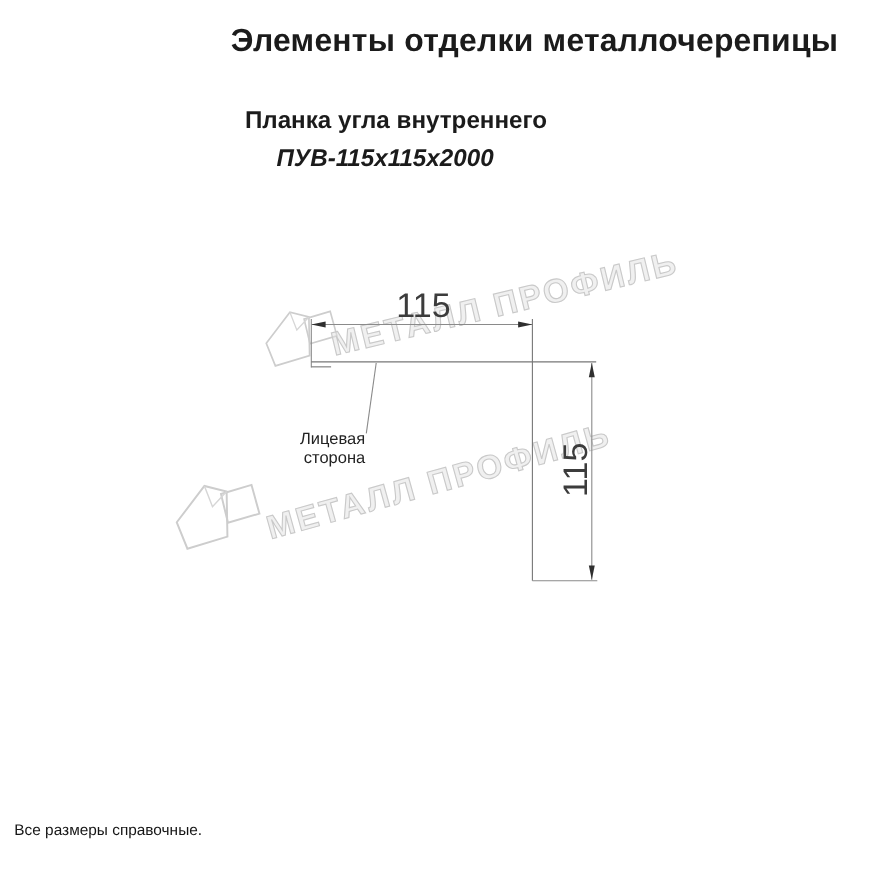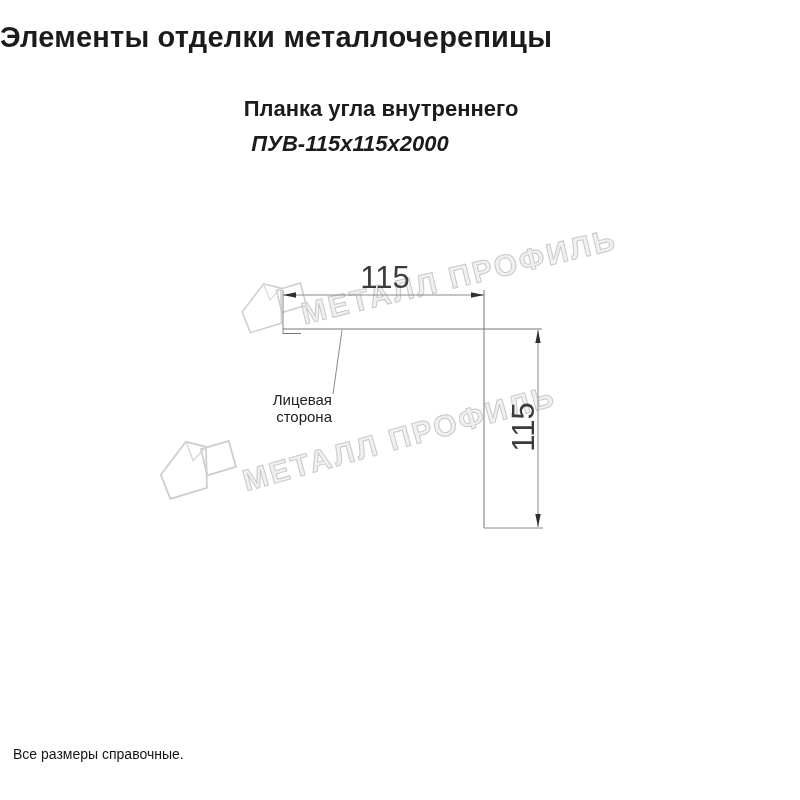--- a/index.html
+++ b/index.html
@@ -2,27 +2,27 @@
 <html><head>
 <meta charset="utf-8">
 <style>
   html,body{margin:0;padding:0;background:#ffffff;}
   .page{
     position:relative;width:800px;height:800px;background:#ffffff;overflow:hidden;
     font-family:"Liberation Sans", sans-serif;color:#1b1b1b;
   }
   .abs{position:absolute;}
   .page-title{
-    top:21px;left:0;width:762px;text-align:left;
+    top:21px;left:0;width:762px;text-align:right;
     font-size:29px;font-weight:bold;letter-spacing:0.2px;color:#1b1b1b;
   }
   .subtitle{
     left:0;text-align:center;font-size:22px;font-weight:bold;color:#1b1b1b;
   }
-  .subtitle.name{top:96px;width:720px;padding-left:21px;}
+  .subtitle.name{top:96px;width:720px;}
   .subtitle.code{top:131px;width:700px;font-style:italic;}
 
   
   .wm{pointer-events:none;}
   .wm-text{
     font-size:30px;font-weight:bold;letter-spacing:2.5px;white-space:nowrap;
     color:rgba(226,226,226,0.50);
     -webkit-text-stroke:1px #c9c9c9;
     transform-origin:0 100%;
   }

